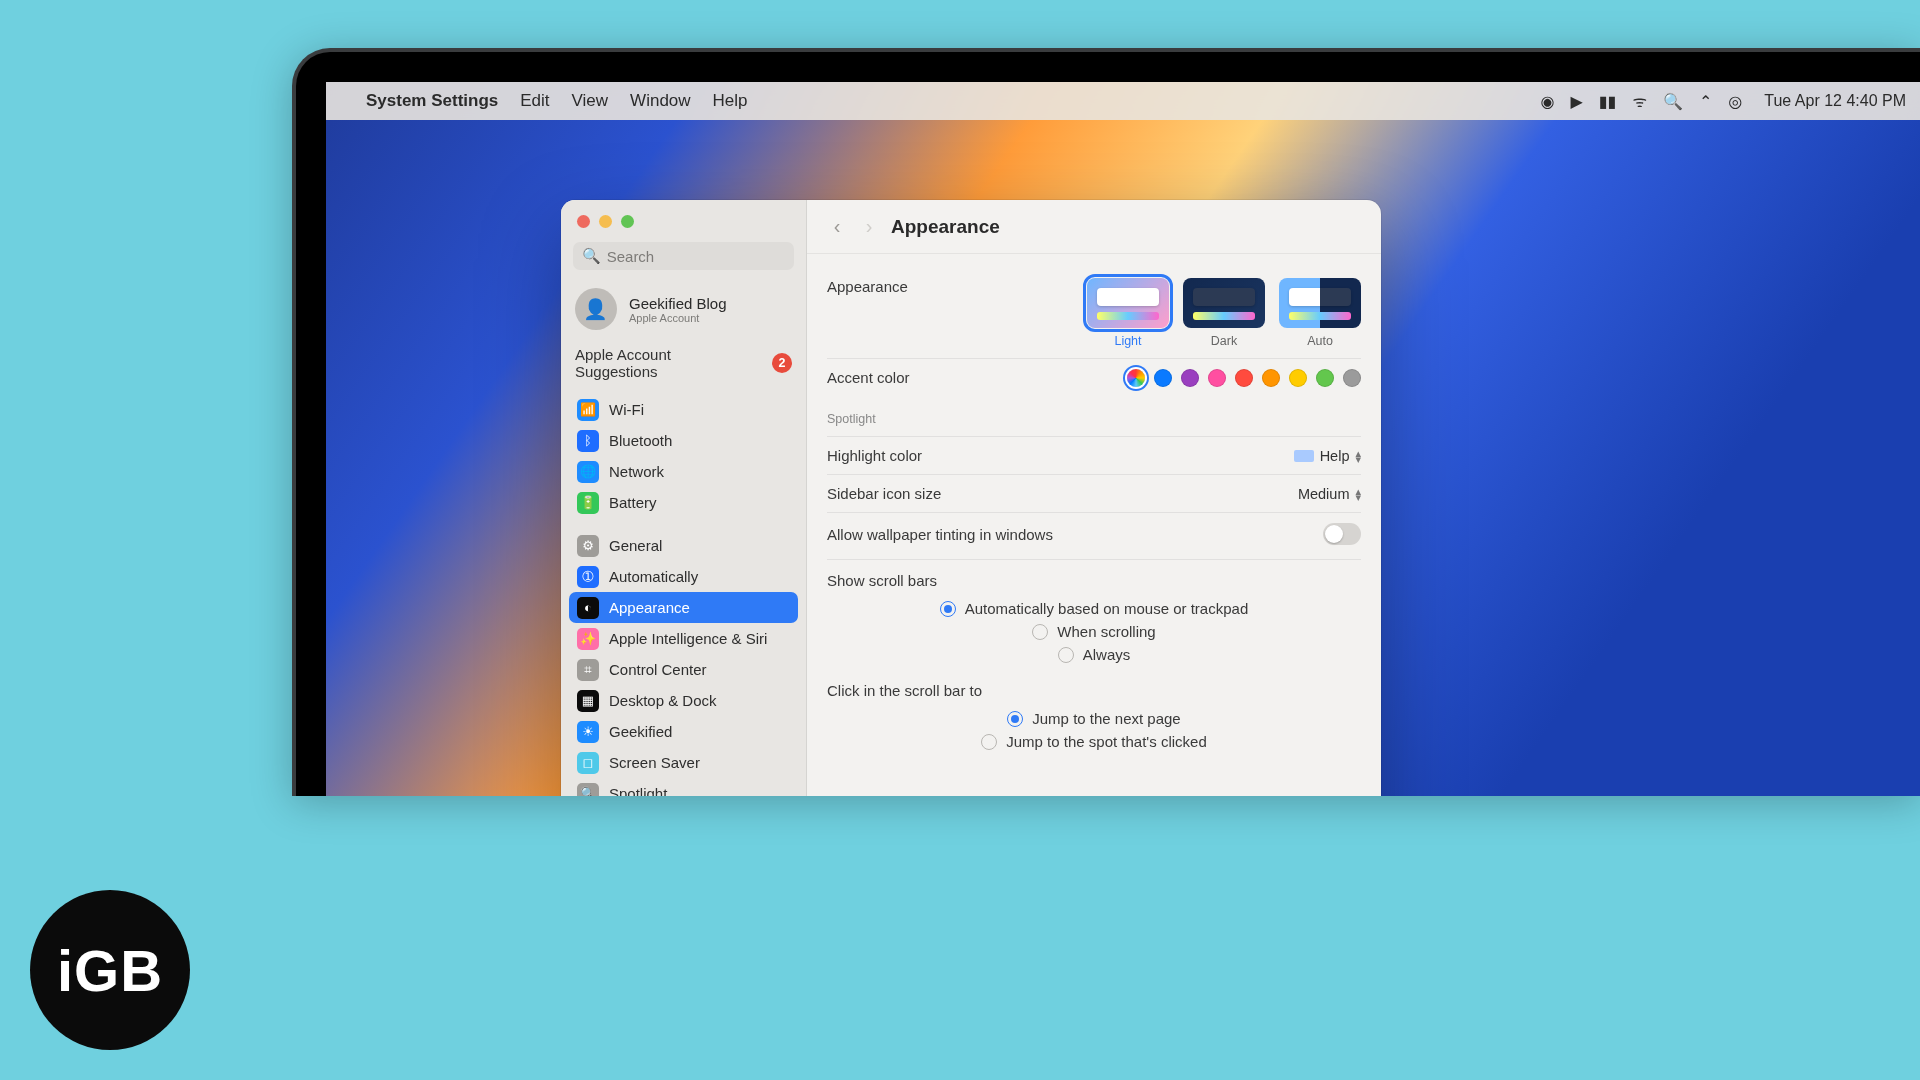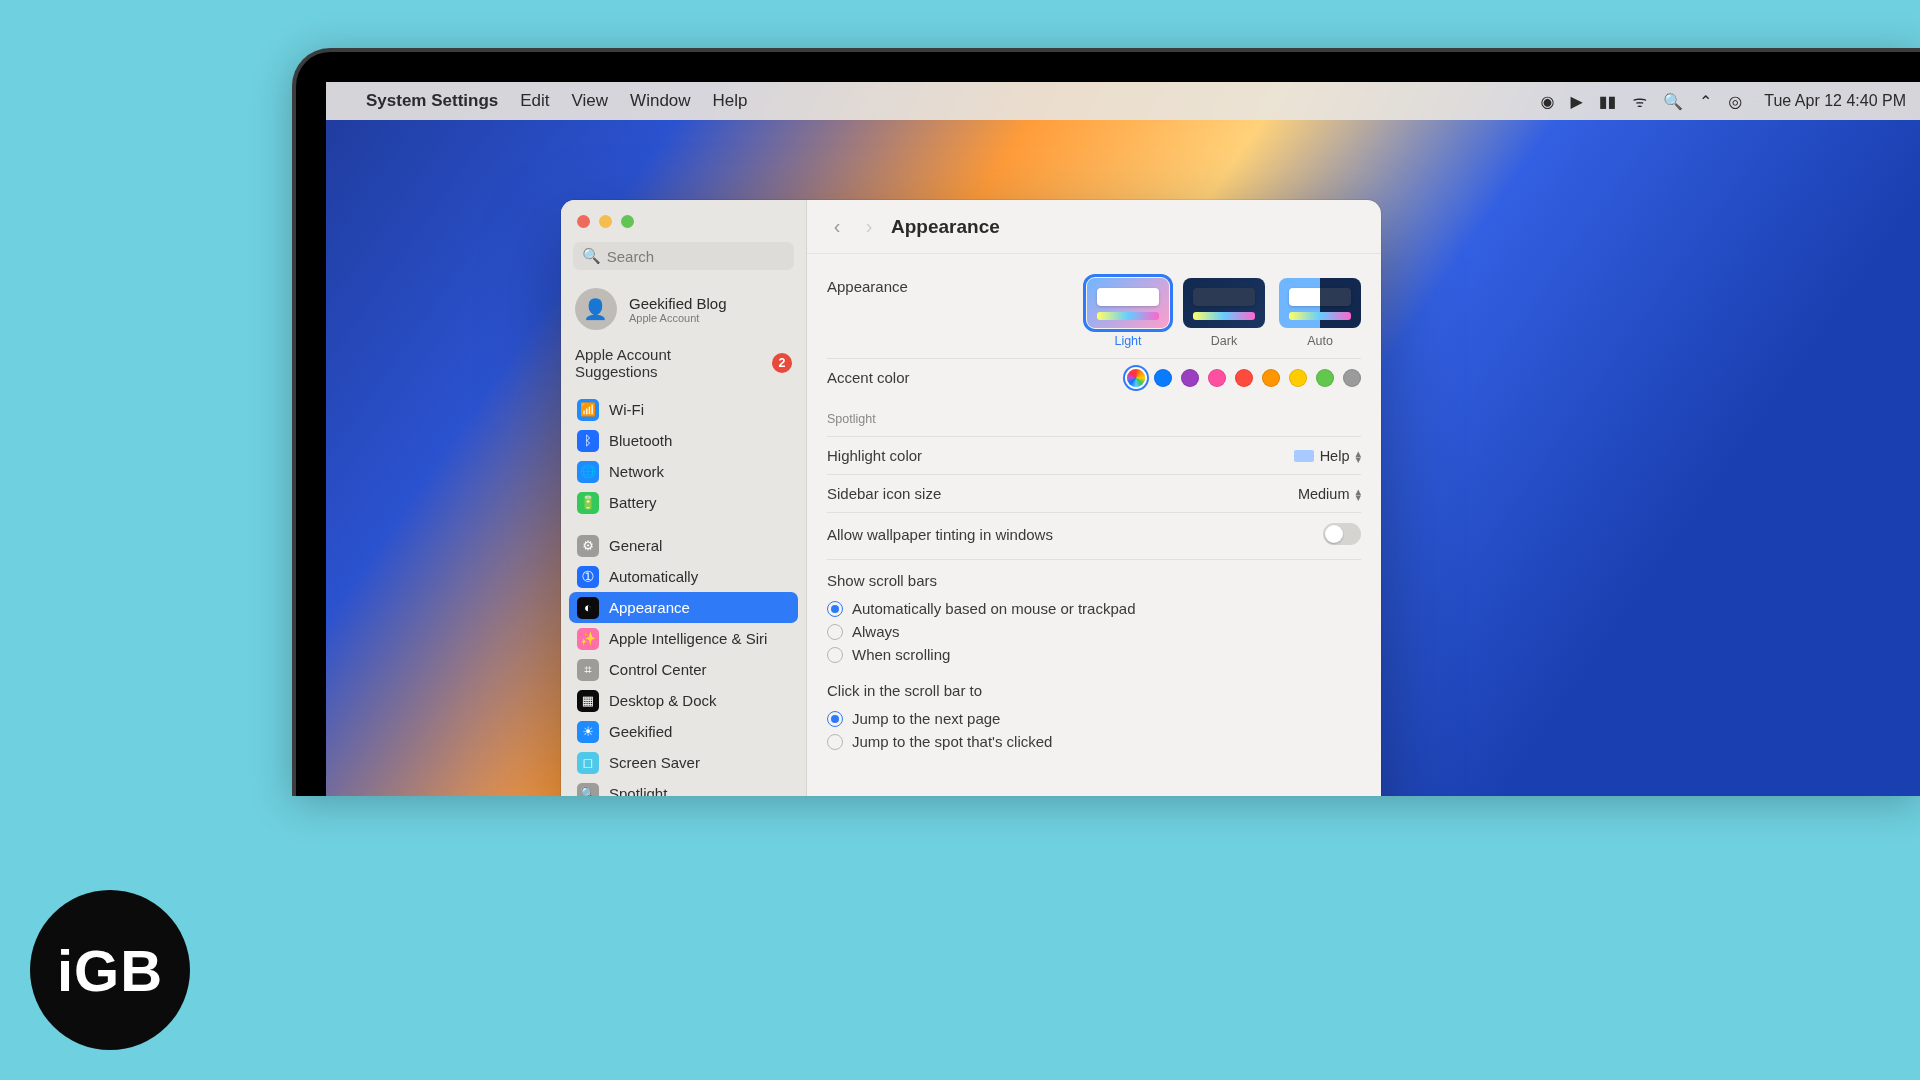--- a/index.html
+++ b/index.html
@@ -109,21 +109,21 @@
 
   .dropdown { display:flex; align-items:center; gap:6px; font-size:14.5px; color:#333;}
   .hl-swatch { width:20px; height:12px; background:#a9cafe; border-radius:2px;}
   .chev { font-size:11px; color:#777; display:flex; flex-direction:column; line-height:6px;}
 
   .switch { width:38px; height:22px; border-radius:11px; background:#d6d4d1; position:relative;}
   .switch::after{content:""; position:absolute; left:2px; top:2px; width:18px; height:18px; background:#fff; border-radius:50%; box-shadow:0 1px 2px rgba(0,0,0,.25);}
 
   .sect { padding:12px 0 4px; }
   .sect-title { font-size:15px; color:#3a3a3a; margin-bottom:8px;}
-  .radio { display:flex; align-items:center; gap:9px; font-size:15px; color:#3a3a3a; padding:3px 0;}
+  .radio { display:flex; align-items:center; gap:9px; font-size:15px; color:#3a3a3a; padding:3px 0;justify-content:center;}
   .r { width:16px; height:16px; border-radius:50%; border:1.5px solid #b8b6b2; display:inline-block; position:relative;}
   .r.on { border-color:#2f7af6;}
   .r.on::after{content:""; position:absolute; inset:3px; background:#2f7af6; border-radius:50%;}
 
   .help { position:absolute; right:16px; bottom:14px; width:22px; height:22px; border-radius:50%; border:1px solid #c9c7c3; display:flex; align-items:center; justify-content:center; font-size:14px; color:#6a6a6a; background:#f4f2ef;}
 
   
   .igb {
     position:absolute; left:30px; bottom:30px;
     width:160px; height:160px; border-radius:50%;
@@ -313,25 +313,25 @@
 
           <div class="sect" style="border-top:1px solid rgba(0,0,0,.07); margin-top:4px;">
             <div class="sect-title">Show scroll bars</div>
             <div id="scrollbars">
                 <label class="radio">
                   <span class="r on"></span>
                   <span>Automatically based on mouse or trackpad</span>
                 </label>
                 <label class="radio">
                   <span class="r"></span>
+                  <span>When scrolling</span>
+                </label>
+                <label class="radio">
+                  <span class="r"></span>
                   <span>Always</span>
-                </label>
-                <label class="radio">
-                  <span class="r"></span>
-                  <span>When scrolling</span>
                 </label>
               </div>
           </div>
 
           <div class="sect">
             <div class="sect-title">Click in the scroll bar to</div>
             <div id="scrollclick">
                 <label class="radio">
                   <span class="r on"></span>
                   <span>Jump to the next page</span>

